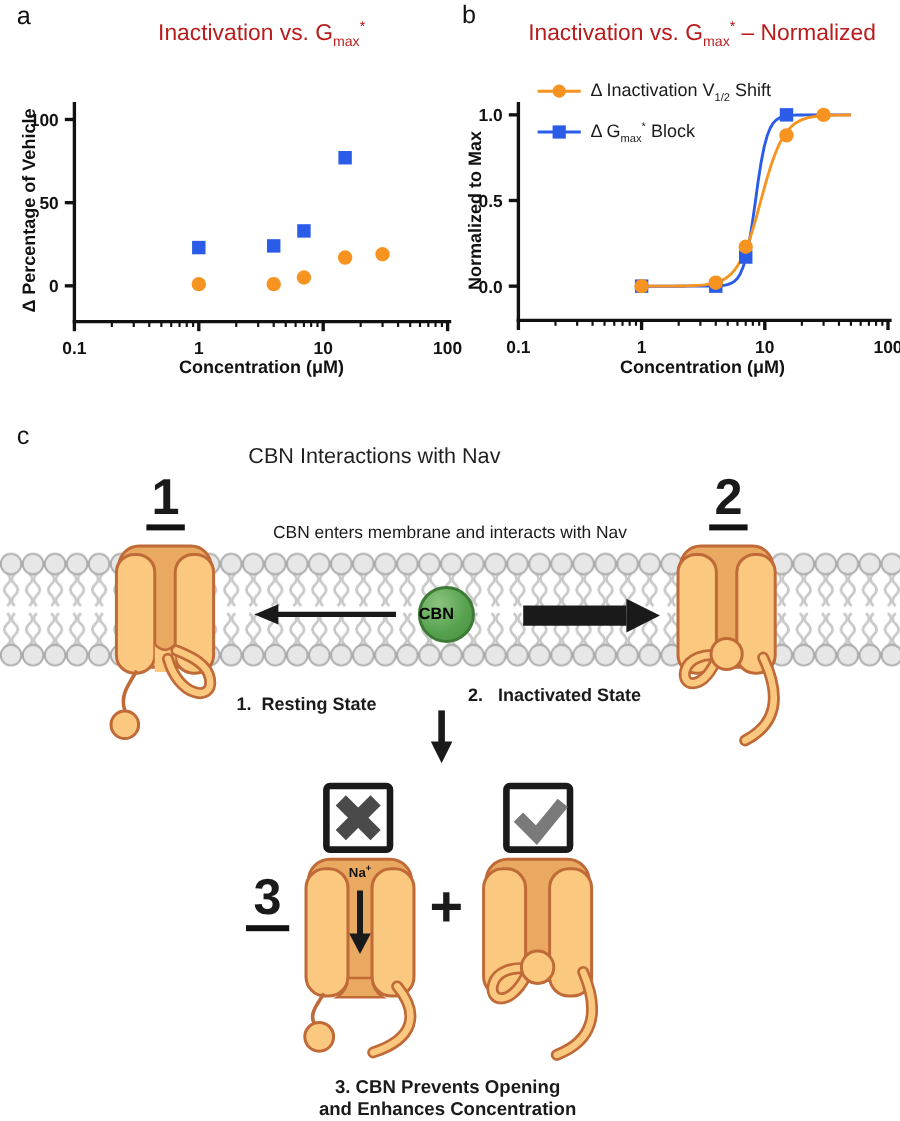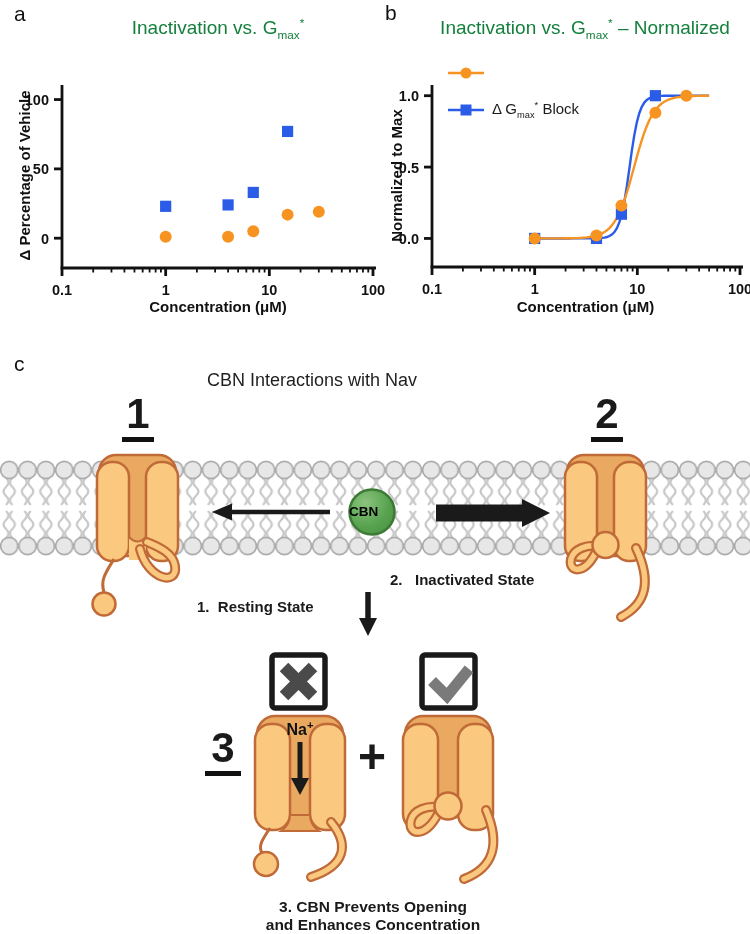--- a/index.html
+++ b/index.html
@@ -1,32 +1,32 @@
 <!DOCTYPE html>
 <html style="--orange: #F79421; --blue: #2B5CE8; --channel-fill: #FAC87E; --channel-dark: #E9A961; --channel-stroke: #C06A38; --lipid-fill: #E7E7E7; --lipid-stroke: #ABABAB; --lipid-tail: #C8C8C8; --cbn-fill: #57A24F; --cbn-stroke: #3C7A36; --x-mark: #4A4A4A; --check-mark: #7A7A7A;"><head>
 <meta charset="utf-8">
 <style>
   html,body{margin:0;padding:0;background:#fff;}
   .canvas{position:relative;width:750px;height:934px;background:#fff;overflow:hidden;
           font-family:"Liberation Sans",sans-serif;color:#1a1a1a;}
   .abs{position:absolute;}
   .panel-letter{font-size:21px;font-weight:400;color:#111;}
-  .chart-title{font-size:19px;font-weight:400;color:#15803d;text-align:center;white-space:nowrap;}
+  .chart-title{font-size:19px;font-weight:400;color:#b91c1c;text-align:center;white-space:nowrap;}
   .chart-title sub,.chart-title sup,.legend-label sub,.legend-label sup{font-size:.62em;}
   .axis-title{font-size:15px;font-weight:700;color:#111;text-align:center;white-space:nowrap;}
   .y-title{transform:rotate(-90deg);}
   .legend-row{display:flex;align-items:center;gap:7px;}
   .legend-label{font-size:15px;font-weight:400;color:#1a1a1a;white-space:nowrap;}
   .c-heading{font-size:18px;font-weight:400;color:#1f1f1f;text-align:center;}
   .c-sub{font-size:14.5px;font-weight:400;color:#1a1a1a;text-align:center;}
   .step-num{font-size:42px;font-weight:700;line-height:1.05;text-align:center;
             border-bottom:5px solid #111;padding-bottom:1px;}
   .state-label{font-size:15px;font-weight:700;white-space:pre;}
   .cbn-label{font-size:13.5px;font-weight:700;text-align:center;color:#000;}
-  .na-label{font-size:16px;font-weight:700;text-align:center;color:#111;}
+  .na-label{font-size:11px;font-weight:700;text-align:center;color:#111;}
   .na-label sup{font-size:.7em;}
   .plus-sign{font-size:48px;font-weight:700;text-align:center;line-height:0.9;}
   .caption{font-size:15.5px;font-weight:700;text-align:center;line-height:1.16;}
   svg{position:absolute;left:0;}
   
   .ax{stroke:#111;stroke-width:2.8;}
   .ax-minor{stroke:#111;stroke-width:1.8;}
   .tick{font-family:"Liberation Sans",sans-serif;font-size:14.5px;font-weight:700;fill:#111;}
   
   .head{fill:var(--lipid-fill);stroke:var(--lipid-stroke);stroke-width:1.6;}
@@ -170,32 +170,34 @@
     <span>Inactivation vs. G</span><sub>max</sub><sup>*</sup><span> – Normalized</span>
   </div>
   <div class="abs axis-title" style="left:428px;top:298px;width:315px;">Concentration (μM)</div>
   <div class="abs axis-title y-title" style="left:304px;top:167px;width:185px;">Normalized to Max</div>
 
   <div class="abs legend-row" style="left:447px;top:66px;">
     <svg width="38" height="14" viewBox="0 0 38 14" style="position:static;">
       <line x1="1" y1="7" x2="37" y2="7" stroke="var(--orange)" stroke-width="2.5"></line>
       <circle cx="19" cy="7" r="5.5" fill="var(--orange)"></circle>
     </svg>
+    <span class="legend-label"><span>Δ Inactivation V</span><sub>1/2</sub><sup></sup><span> Shift</span></span>
   </div>
   <div class="abs legend-row" style="left:447px;top:100px;">
     <svg width="38" height="14" viewBox="0 0 38 14" style="position:static;">
       <line x1="1" y1="7" x2="37" y2="7" stroke="var(--blue)" stroke-width="2.5"></line>
       <rect x="13.5" y="1.5" width="11" height="11" fill="var(--blue)"></rect>
     </svg>
     <span class="legend-label"><span>Δ G</span><sub>max</sub><sup>*</sup><span> Block</span></span>
   </div>
 
   <div class="abs c-heading" style="left:0;top:370px;width:624px;">CBN Interactions with Nav</div>
   <div class="abs step-num" style="left:122px;top:392px;width:32px;">1</div>
   <div class="abs step-num" style="left:591px;top:392px;width:32px;">2</div>
+  <div class="abs c-sub" style="left:150px;top:436px;width:450px;">CBN enters membrane and interacts with Nav</div>
 
   <svg id="svg-membrane" width="750" height="200" viewBox="0 440 750 200" style="top:440px;">
     <defs>
       <pattern id="lipid" x="0" y="458" width="18.35" height="100" patternUnits="userSpaceOnUse">
         <path class="tail" d="M6 20 Q11 24.5 6 29 Q1 33.5 6 38 Q11 42.5 6 47"></path>
         <path class="tail" d="M12.4 20 Q7.4 24.5 12.4 29 Q17.4 33.5 12.4 38 Q7.4 42.5 12.4 47"></path>
         <path class="tail" d="M6 80 Q11 75.5 6 71 Q1 66.5 6 62 Q11 57.5 6 53"></path>
         <path class="tail" d="M12.4 80 Q7.4 75.5 12.4 71 Q17.4 66.5 12.4 62 Q7.4 57.5 12.4 53"></path>
         <circle class="head" cx="9.2" cy="12" r="8.6"></circle>
         <circle class="head" cx="9.2" cy="88" r="8.6"></circle>
@@ -243,21 +245,21 @@
 
     <circle cx="372" cy="512" r="22.5" fill="url(#cbngrad)" stroke="var(--cbn-stroke)" stroke-width="2.5"></circle>
 
     <g>
       <line class="arr-mid" x1="368" y1="592" x2="368" y2="620"></line>
       <polygon class="arr-head" points="359,618 377,618 368,636"></polygon>
     </g>
   </svg>
 
   <div class="abs cbn-label" style="left:349px;top:504px;width:26px;text-align:right;">CBN</div>
-  <div class="abs state-label" style="left:197px;top:598px;">1.  Resting State</div>
+  <div class="abs state-label" style="left:197px;top:579px;">1.  Resting State</div>
   <div class="abs state-label" style="left:390px;top:571px;">2.   Inactivated State</div>
 
   <svg id="svg-bottom" width="750" height="294" viewBox="0 640 750 294" style="top:640px;">
 
     <g>
       <rect class="checkbox" x="272" y="655" width="53" height="53" rx="3"></rect>
       <line class="xmark" x1="284" y1="667" x2="313" y2="696"></line>
       <line class="xmark" x1="313" y1="667" x2="284" y2="696"></line>
     </g>
 

